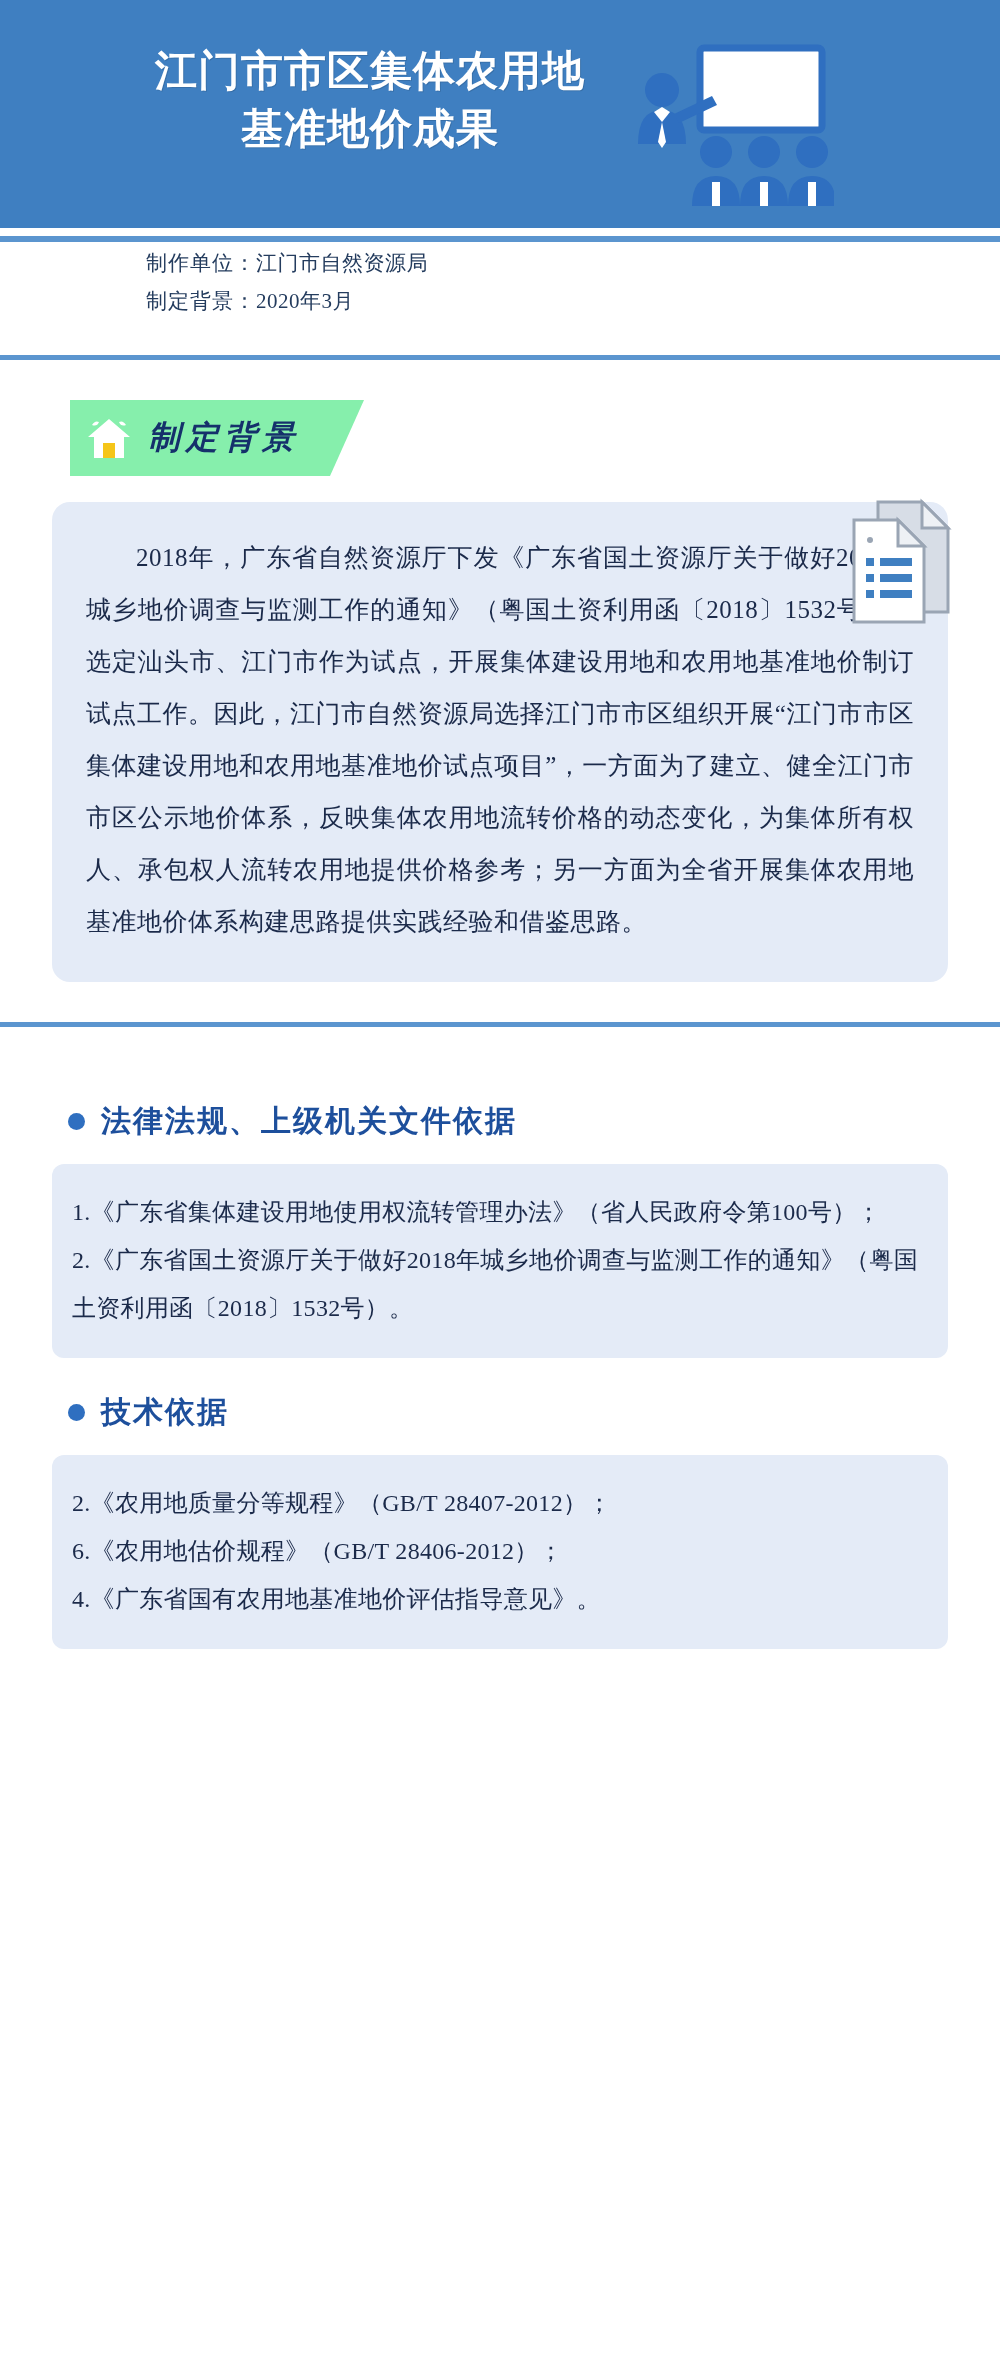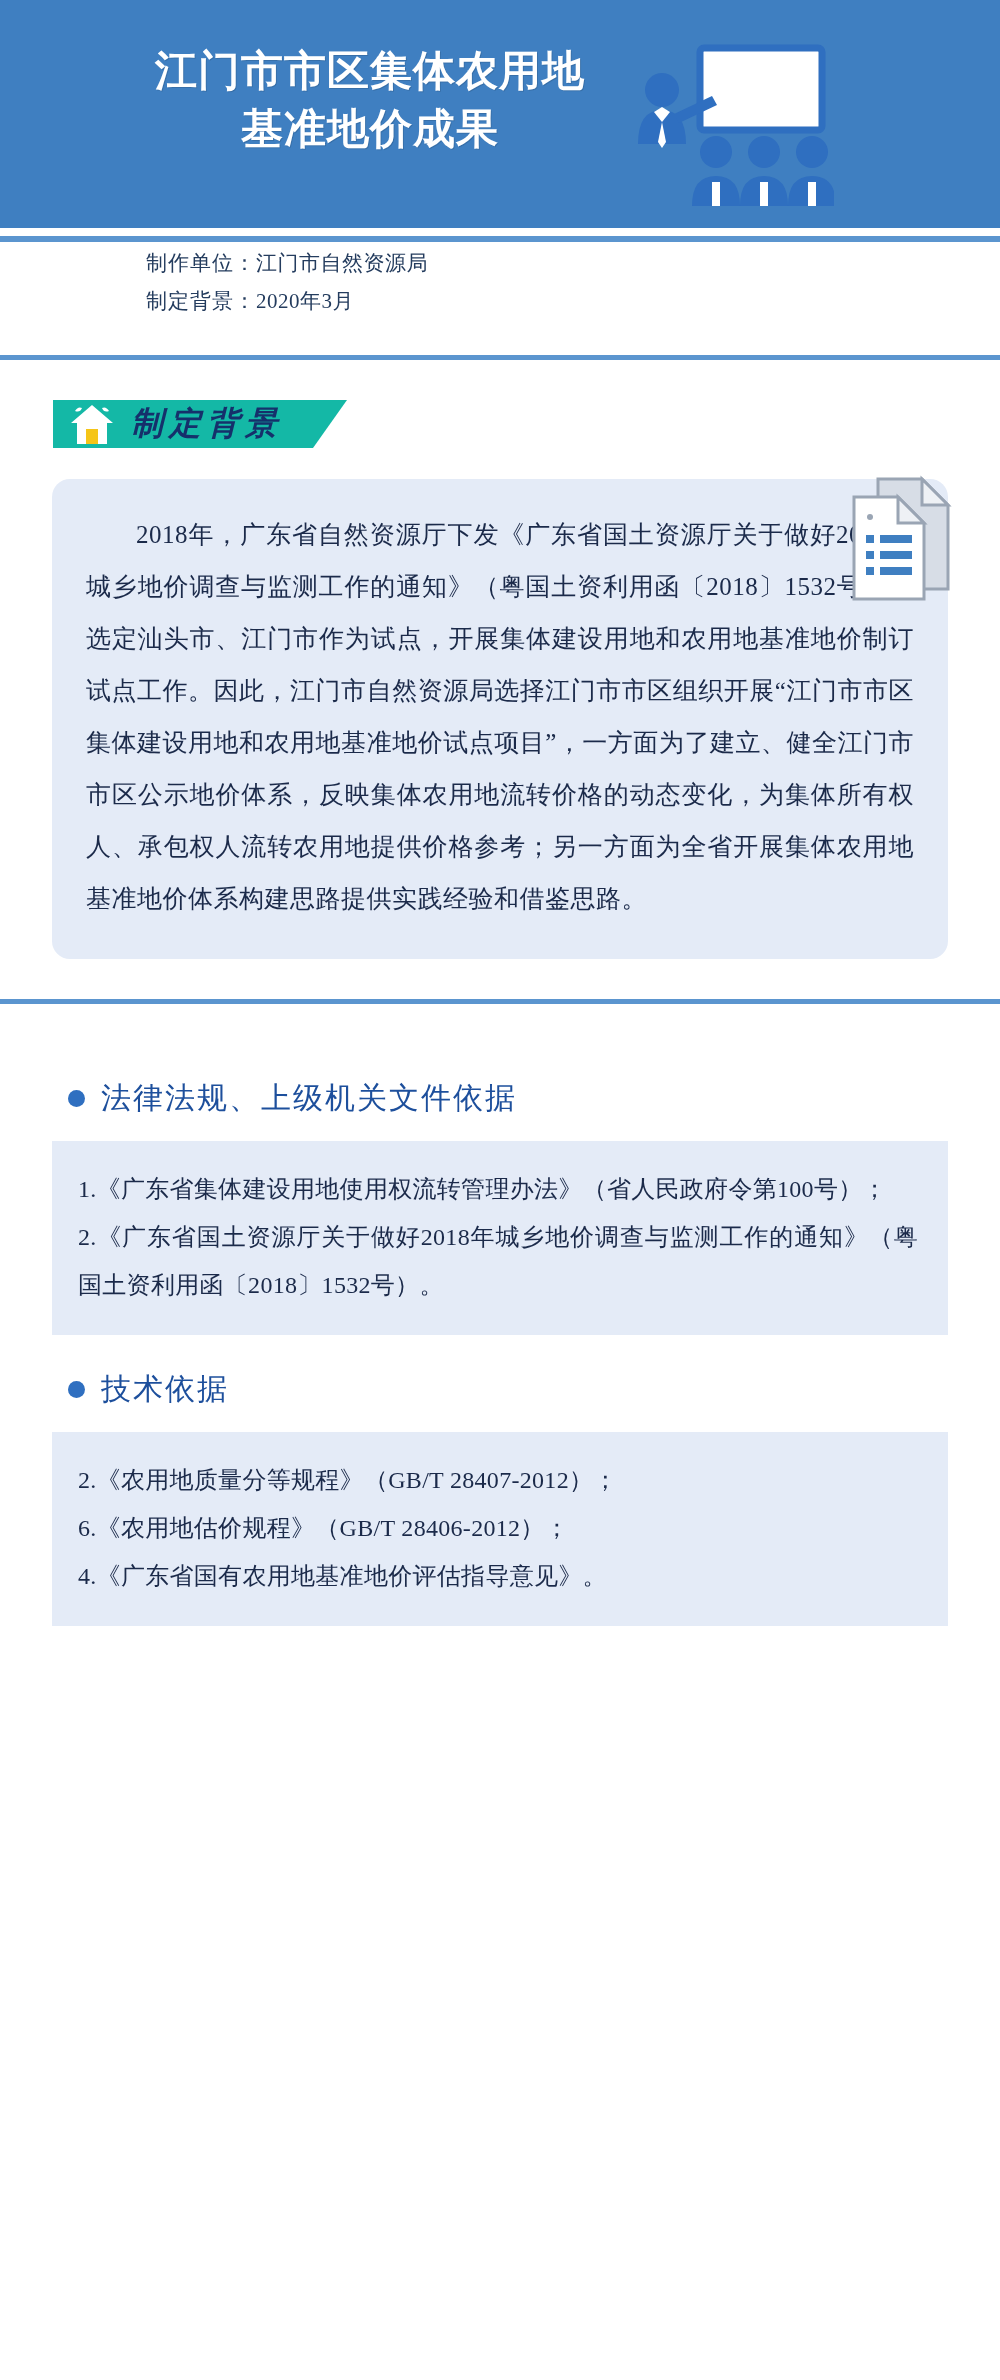--- a/index.html
+++ b/index.html
@@ -98,24 +98,24 @@
   .divider {
     width: 1000px;
     height: 5px;
     background: #5b95cf;
     margin: 0 0 0 0;
   }
   .ribbon {
     position: relative;
     display: inline-flex;
     align-items: center;
-    height: 48px;
-    background: #14b8a6;
+    height: 76px;
+    background: #86efac;
     padding: 0 64px 0 14px;
-    margin-left: 1px;
+    margin-left: 18px;
     clip-path: polygon(0 0, 100% 0, calc(100% - 34px) 100%, 0 100%);
   }
   .ribbon .house-icon {
     width: 50px;
     height: 50px;
     margin-right: 14px;
     flex: none;
   }
   .ribbon .ribbon-text {
     font-family: "Liberation Serif", "DejaVu Serif", serif;
@@ -160,30 +160,30 @@
   .bullet-dot {
     width: 17px;
     height: 17px;
     border-radius: 50%;
     background: #2f6fc0;
     margin-right: 16px;
     flex: none;
   }
   .bullet-text {
     font-family: "Liberation Serif", "DejaVu Serif", serif;
-    font-weight: normal;
+    font-weight: bold;
     font-size: 30px;
     letter-spacing: 2px;
     color: #1d4f9c;
   }
 
   .list-panel {
     background: #e4ebf7;
-    border-radius: 0;
-    padding: 24px 30px 26px 26px;
+    border-radius: 12px;
+    padding: 24px 30px 26px 20px;
     box-sizing: border-box;
   }
   .list-panel .item {
     font-size: 24px;
     line-height: 48px;
     color: #1b2a4a;
     text-align: justify;
     letter-spacing: 0.3px;
   }
   .spacer-26 { height: 26px; }

